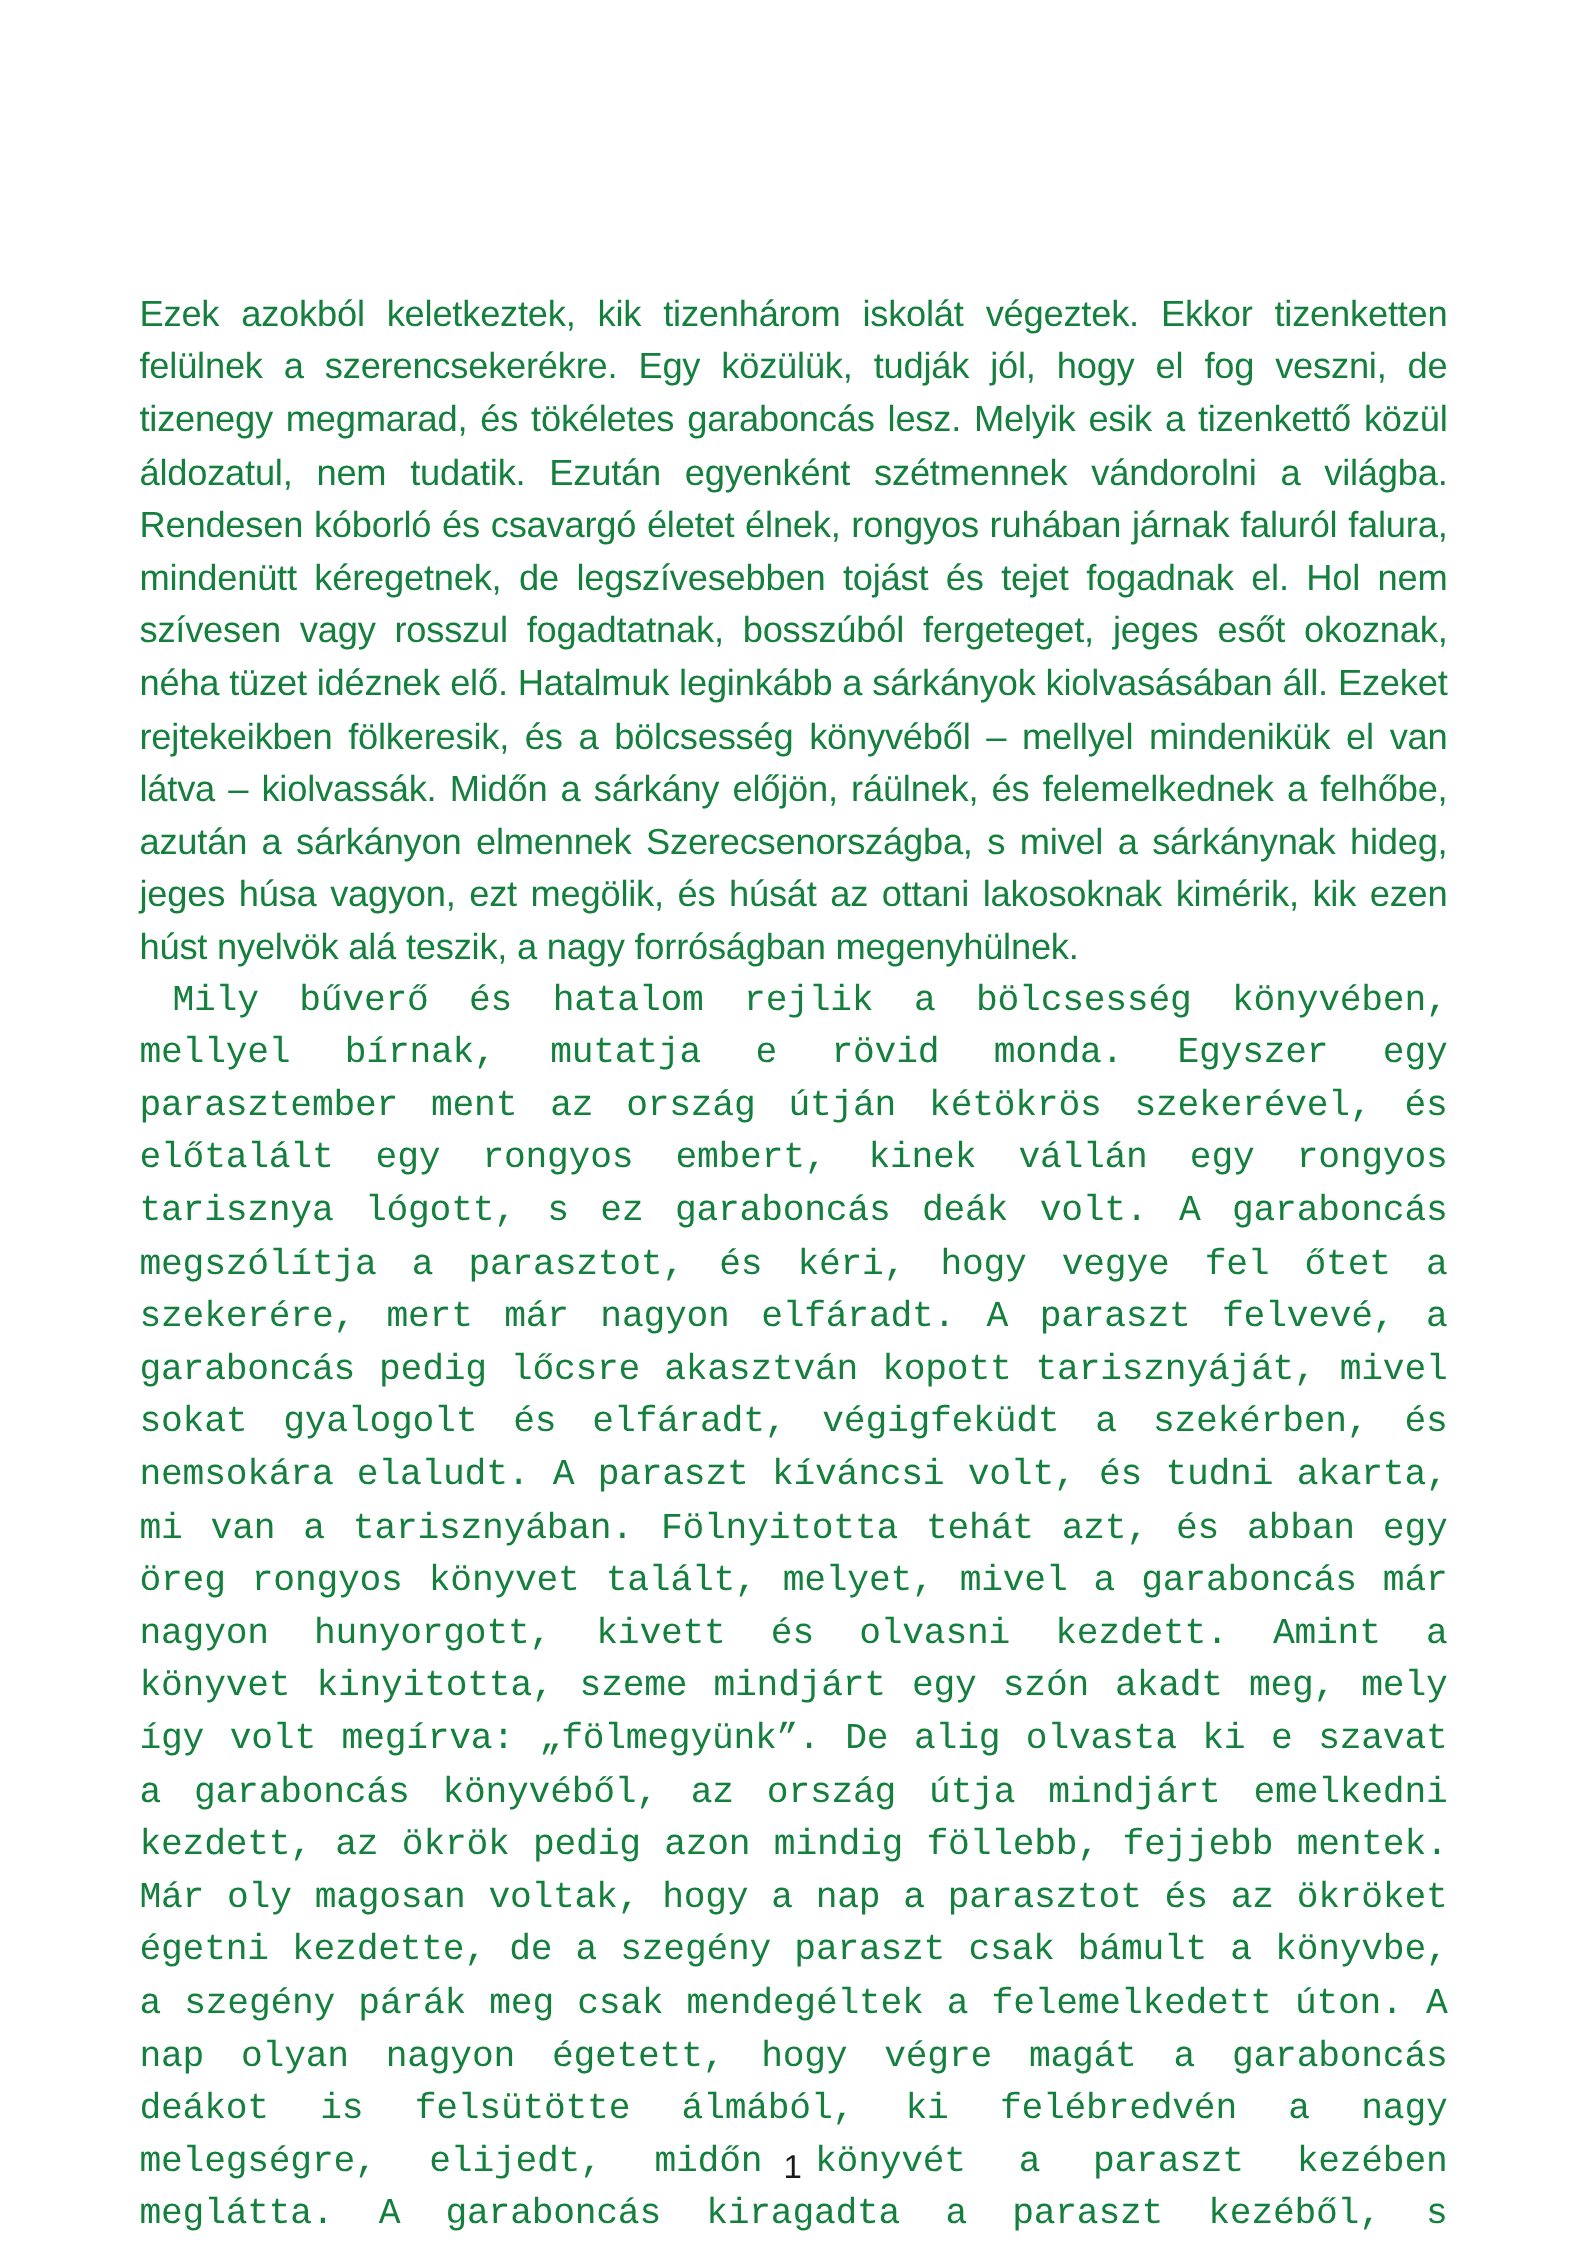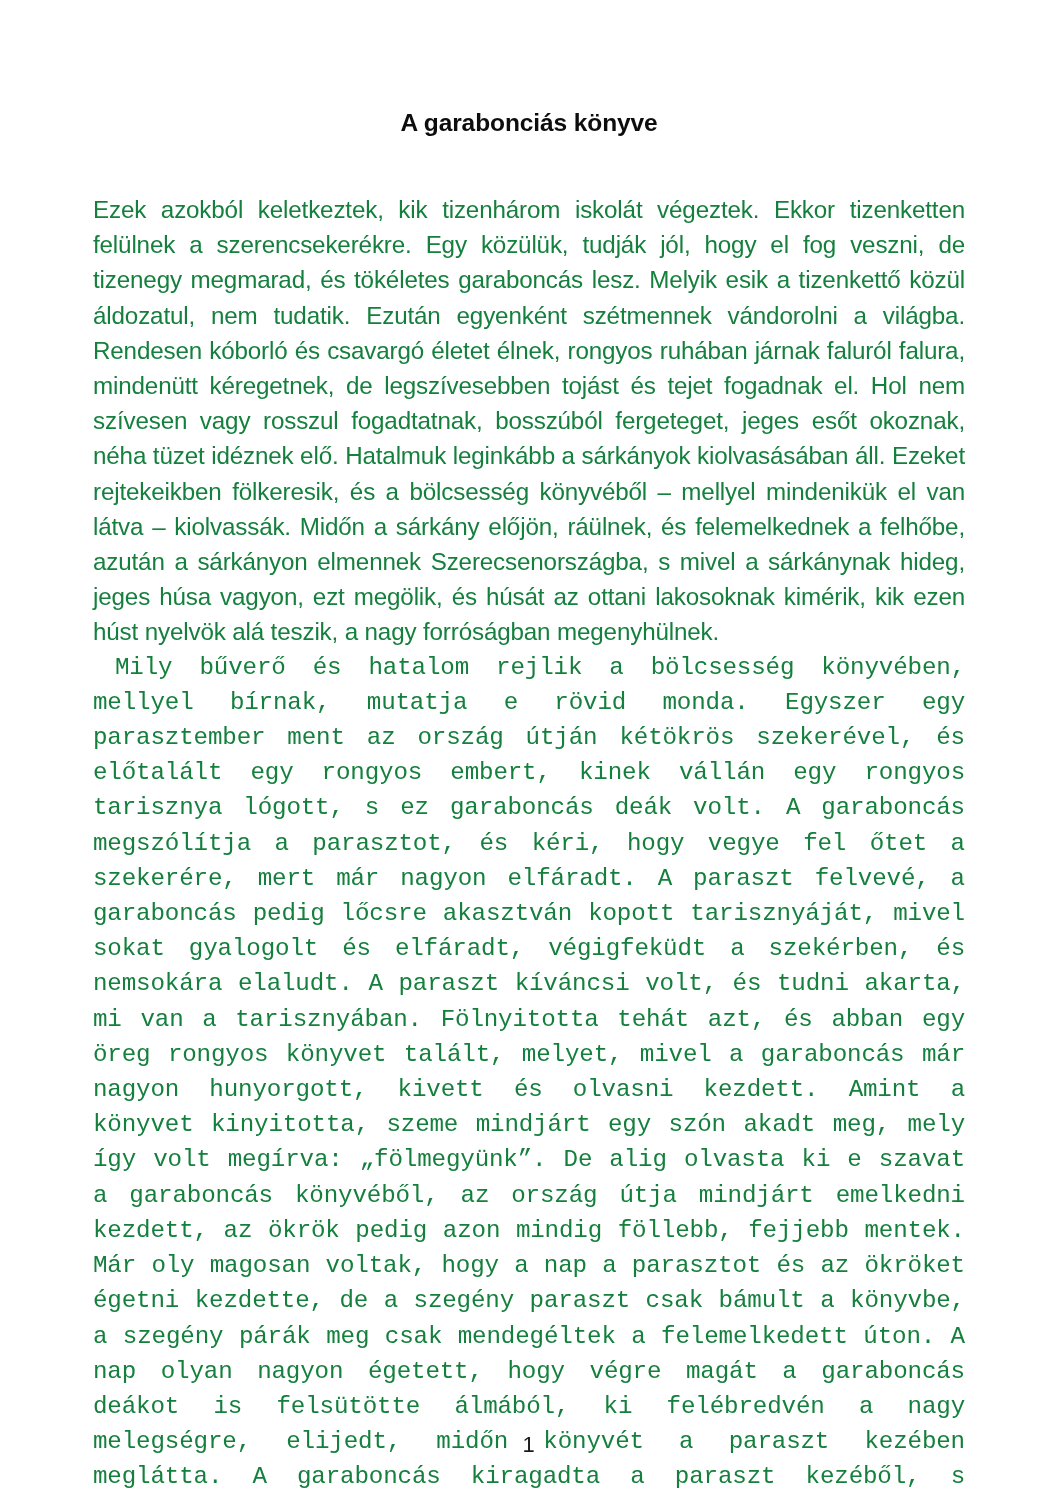--- a/index.html
+++ b/index.html
@@ -74,21 +74,20 @@
     font-size: 22px;
     line-height: 26px;
     color: #1a1a1a;
   }
 </style>
 </head>
 <body>
 
 <div class="page">
 
-  <h1 class="doc-title">A garabonciás könyve</h1>
 
   <div class="body-block">
     <p class="para first">Ezek azokból keletkeztek, kik tizenhárom iskolát végeztek. Ekkor tizenketten felülnek a szerencsekerékre. Egy közülük, tudják jól, hogy el fog veszni, de tizenegy megmarad, és tökéletes garaboncás lesz. Melyik esik a tizenkettő közül áldozatul, nem tudatik. Ezután egyenként szétmennek vándorolni a világba. Rendesen kóborló és csavargó életet élnek, rongyos ruhában járnak faluról falura, mindenütt kéregetnek, de legszívesebben tojást és tejet fogadnak el. Hol nem szívesen vagy rosszul fogadtatnak, bosszúból fergeteget, jeges esőt okoznak, néha tüzet idéznek elő. Hatalmuk leginkább a sárkányok kiolvasásában áll. Ezeket rejtekeikben fölkeresik, és a bölcsesség könyvéből – mellyel mindenikük el van látva – kiolvassák. Midőn a sárkány előjön, ráülnek, és felemelkednek a felhőbe, azután a sárkányon elmennek Szerecsenországba, s mivel a sárkánynak hideg, jeges húsa vagyon, ezt megölik, és húsát az ottani lakosoknak kimérik, kik ezen húst nyelvök alá teszik, a nagy forróságban megenyhülnek.</p>
     <p class="para indented">Mily bűverő és hatalom rejlik a bölcsesség könyvében, mellyel bírnak, mutatja e rövid monda. Egyszer egy parasztember ment az ország útján kétökrös szekerével, és előtalált egy rongyos embert, kinek vállán egy rongyos tarisznya lógott, s ez garaboncás deák volt. A garaboncás megszólítja a parasztot, és kéri, hogy vegye fel őtet a szekerére, mert már nagyon elfáradt. A paraszt felvevé, a garaboncás pedig lőcsre akasztván kopott tarisznyáját, mivel sokat gyalogolt és elfáradt, végigfeküdt a szekérben, és nemsokára elaludt. A paraszt kíváncsi volt, és tudni akarta, mi van a tarisznyában. Fölnyitotta tehát azt, és abban egy öreg rongyos könyvet talált, melyet, mivel a garaboncás már nagyon hunyorgott, kivett és olvasni kezdett. Amint a könyvet kinyitotta, szeme mindjárt egy szón akadt meg, mely így volt megírva: „fölmegyünk”. De alig olvasta ki e szavat a garaboncás könyvéből, az ország útja mindjárt emelkedni kezdett, az ökrök pedig azon mindig föllebb, fejjebb mentek. Már oly magosan voltak, hogy a nap a parasztot és az ökröket égetni kezdette, de a szegény paraszt csak bámult a könyvbe, a szegény párák meg csak mendegéltek a felemelkedett úton. A nap olyan nagyon égetett, hogy végre magát a garaboncás deákot is felsütötte álmából, ki felébredvén a nagy melegségre, elijedt, midőn könyvét a paraszt kezében meglátta. A garaboncás kiragadta a paraszt kezéből, s megfordított benne néhány levelet, aztán pedig azt olvasta ki belőle: „lemegyünk”. Erre az út</p>
   </div>
 
   <div class="page-number">1</div>
 
 </div>
 

